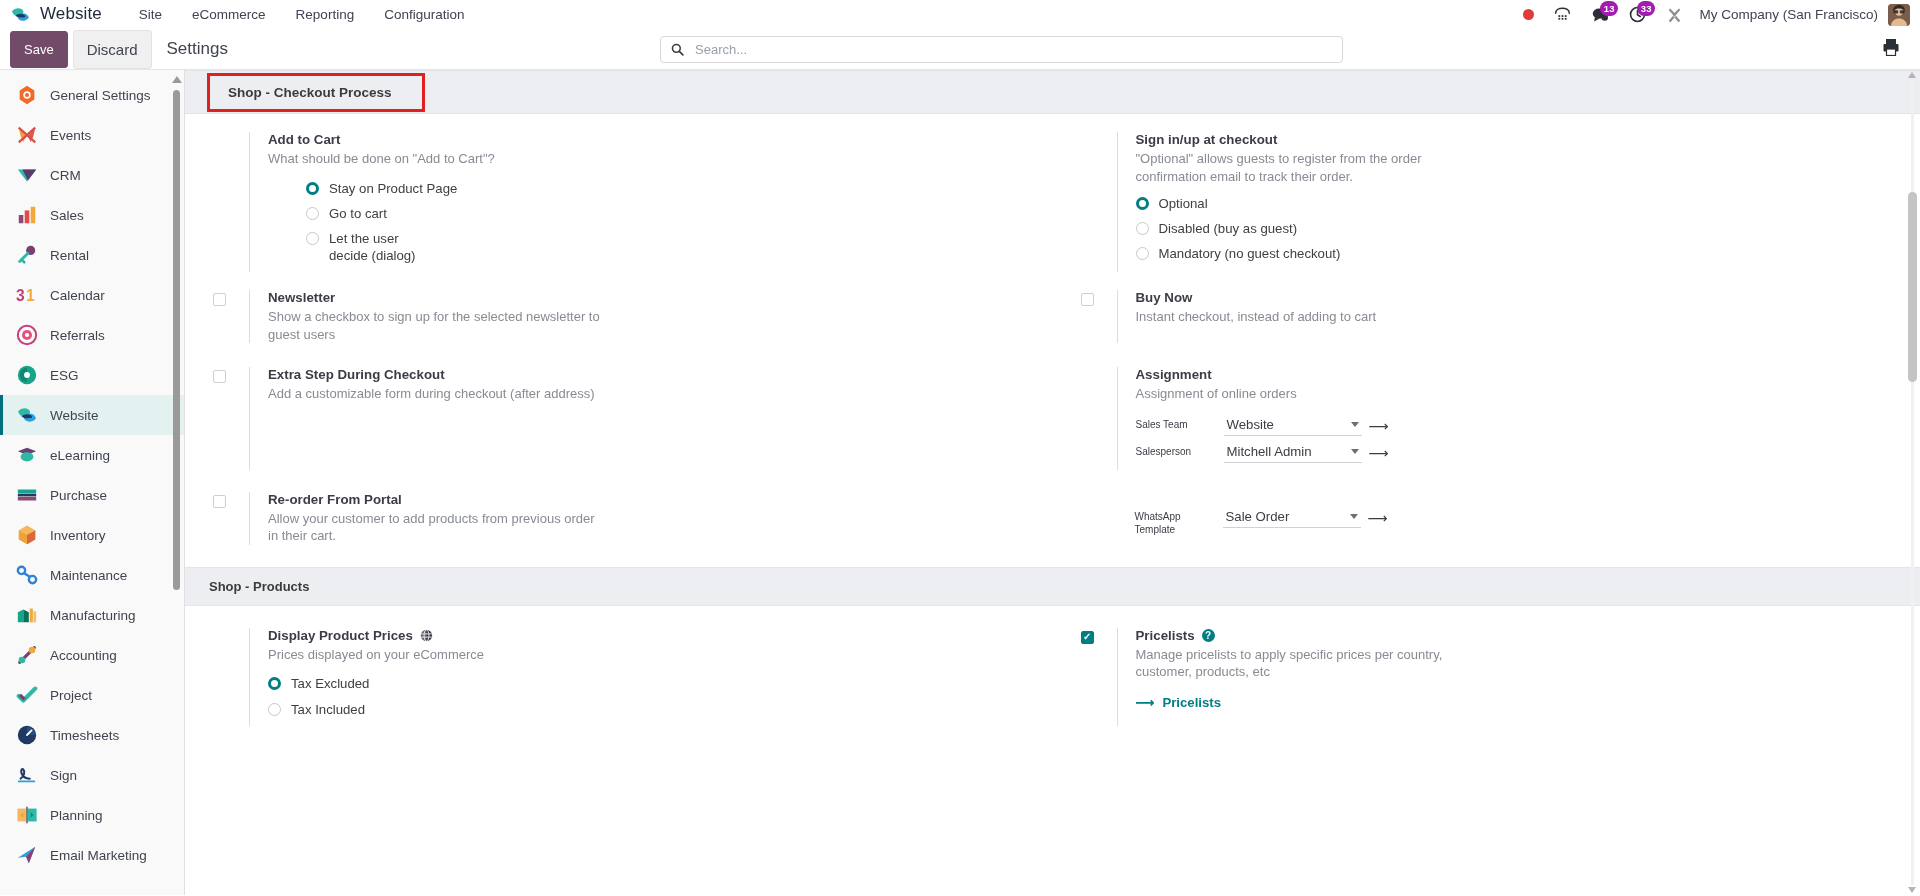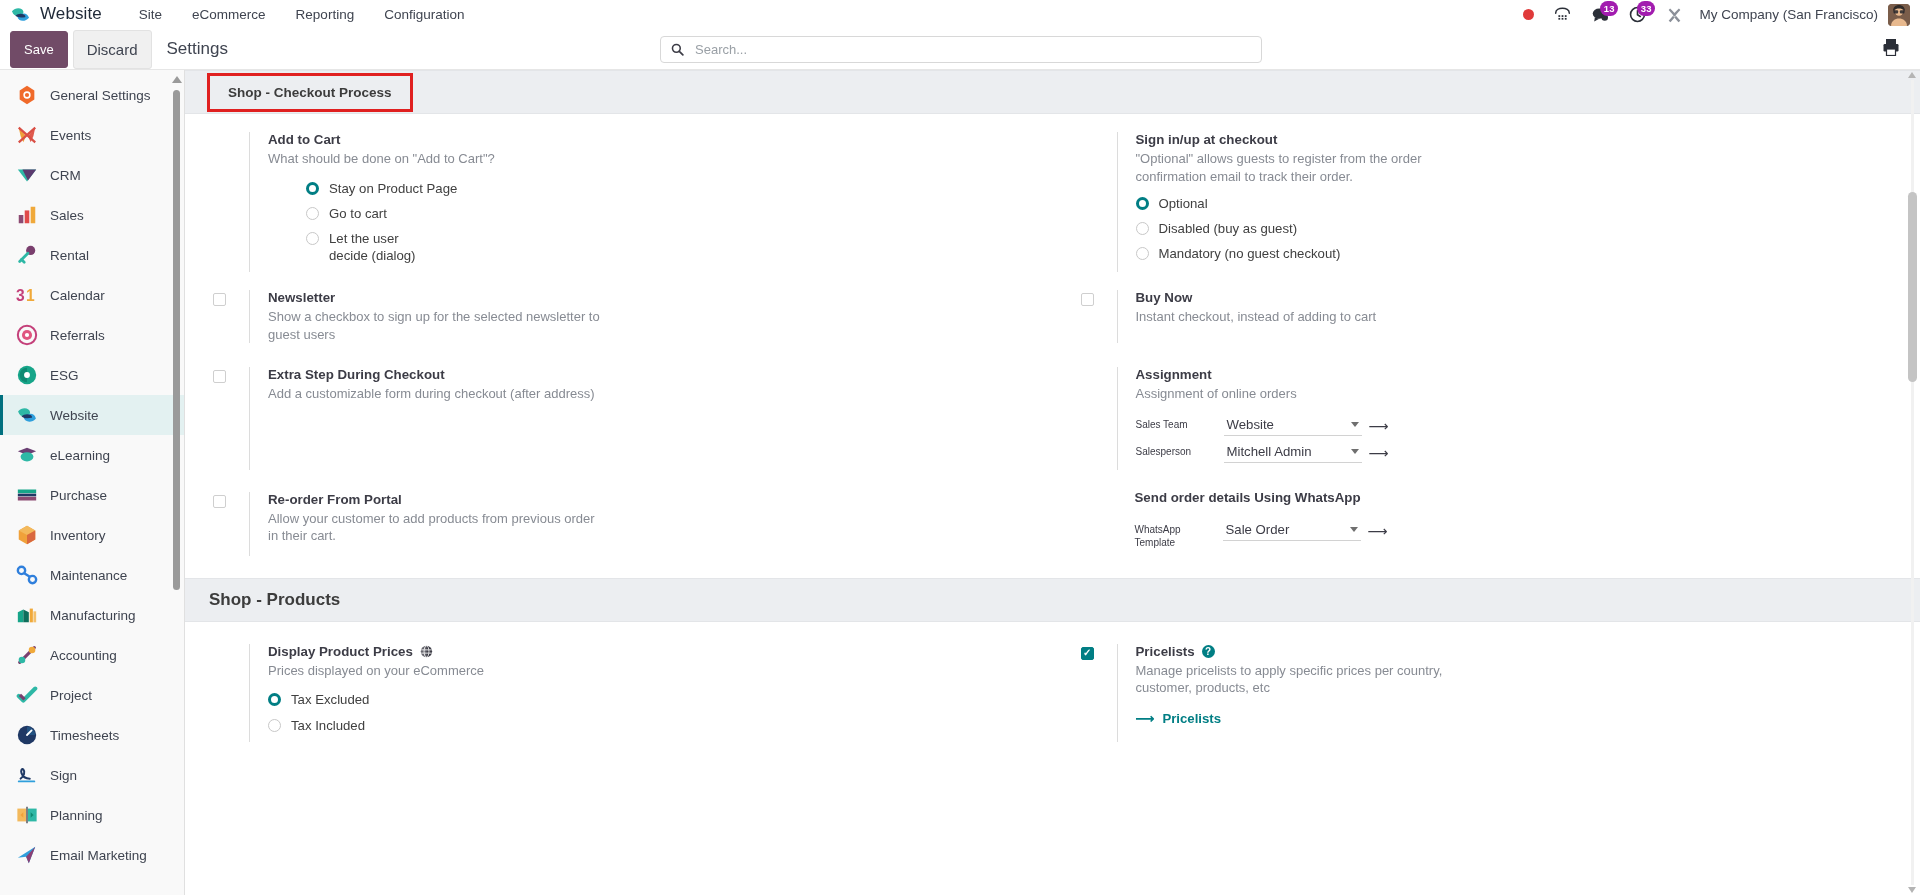--- a/index.html
+++ b/index.html
@@ -74,21 +74,21 @@
     cursor: pointer; margin-right: 5px;
   }
   .btn-discard {
     background: #f0f0f0; color: #3f4450; border: 1px solid #e2e2e2;
     font-size: 15px; padding: 10px 13px; border-radius: 3px; cursor: pointer;
   }
   .cp-title {
     font-size: 17px; color: #3f4450; margin-left: 15px; font-weight: 400;
   }
   .search-wrap {
-    position: absolute; left: 660px; width: 602px;
+    position: absolute; left: 660px; width: 683px;
   }
   .search-box {
     display: flex; align-items: center; gap: 9px;
     border: 1px solid #d8d8d8; border-radius: 4px;
     height: 27px; padding: 0 10px; background: #fff;
   }
   .search-box input {
     border: none; outline: none; flex: 1;
     font-size: 13px; color: #3f4450; font-family: "Liberation Sans", sans-serif;
     background: transparent;
@@ -140,28 +140,28 @@
   }
 
   
   .content {
     flex: 1; overflow: hidden; background: #ffffff; position: relative;
   }
 
   .sec-header {
     background: #eceef1;
     padding: 11px 0 11px 24px;
-    font-size: 17px; font-weight: 700; color: #3c3c3c;
+    font-size: 13px; font-weight: 700; color: #3c3c3c;
     border-top: 1px solid #e3e5e8;
     border-bottom: 1px solid #e3e5e8;
   }
   .hl-box {
     display: inline-block;
     border: 3px solid #e02020;
-    padding: 9px 18px 9px 18px;
+    padding: 9px 30px 9px 18px;
     margin: 0 0 0 22px;
     font-size: 13.5px; font-weight: 700; color: #3c3c3c;
     background: #eceef1;
   }
   .sec-header-row {
     background: #eceef1; border-top: 1px solid #e3e5e8; border-bottom: 1px solid #e3e5e8;
     height: 44px; display: flex; align-items: center;
   }
 
   .settings-block { padding: 18px 0 22px 0; }
@@ -681,21 +681,20 @@
             <div class="opt-body">
               <div class="opt-title">Re-order From Portal</div>
               <div class="opt-desc">Allow your customer to add products from previous order in their cart.</div>
             </div>
           </div>
         </div>
         <div class="col">
           <div class="col-inner">
             <div class="cb-slot"></div>
             <div class="opt-body" style="border-left:none;padding-left:18px">
-              <div class="opt-title" style="margin-top:-2px">Send order details Using WhatsApp</div>
               <div class="field-grid" style="margin-top:16px">
                 <div class="field-row">
                   <div class="field-label">WhatsApp Template</div>
                   <div class="field-ctrl">
                     <div class="sel">
                       <span class="sel-val">Sale Order</span>
                       <span class="caret"></span>
                     </div>
                     <span class="int-arrow">⟶</span>
                   </div>

